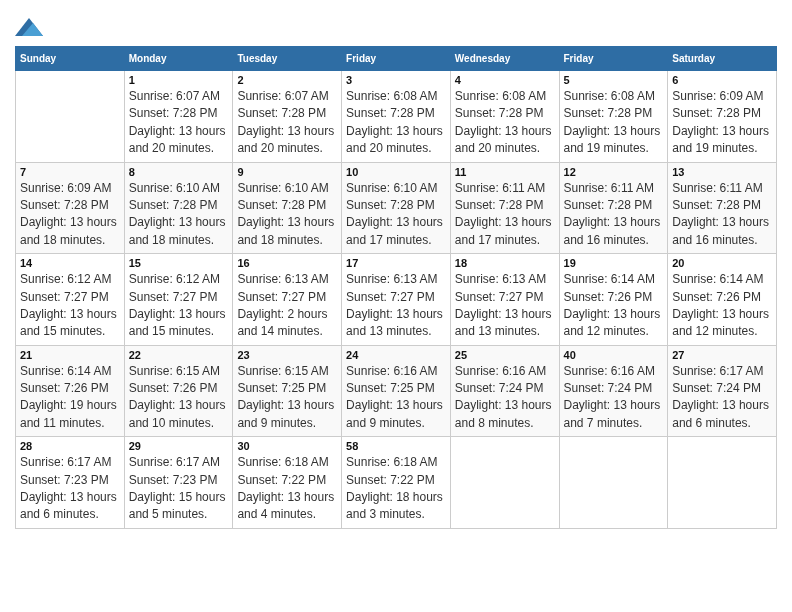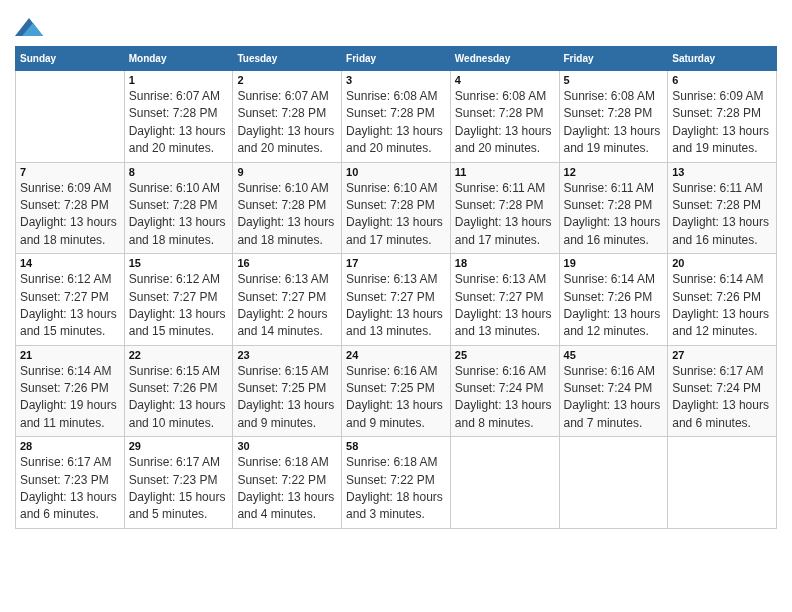--- a/index.html
+++ b/index.html
@@ -339,21 +339,21 @@
         </td>
         <td>
           <div class="day-num">25</div>
           <div class="day-info">
             <div>Sunrise: 6:16 AM</div>
             <div>Sunset: 7:24 PM</div>
             <div>Daylight: 13 hours and 8 minutes.</div>
           </div>
         </td>
         <td>
-          <div class="day-num">45</div>
+          <div class="day-num">40</div>
           <div class="day-info">
             <div>Sunrise: 6:16 AM</div>
             <div>Sunset: 7:24 PM</div>
             <div>Daylight: 13 hours and 7 minutes.</div>
           </div>
         </td>
         <td>
           <div class="day-num">27</div>
           <div class="day-info">
             <div>Sunrise: 6:17 AM</div>

